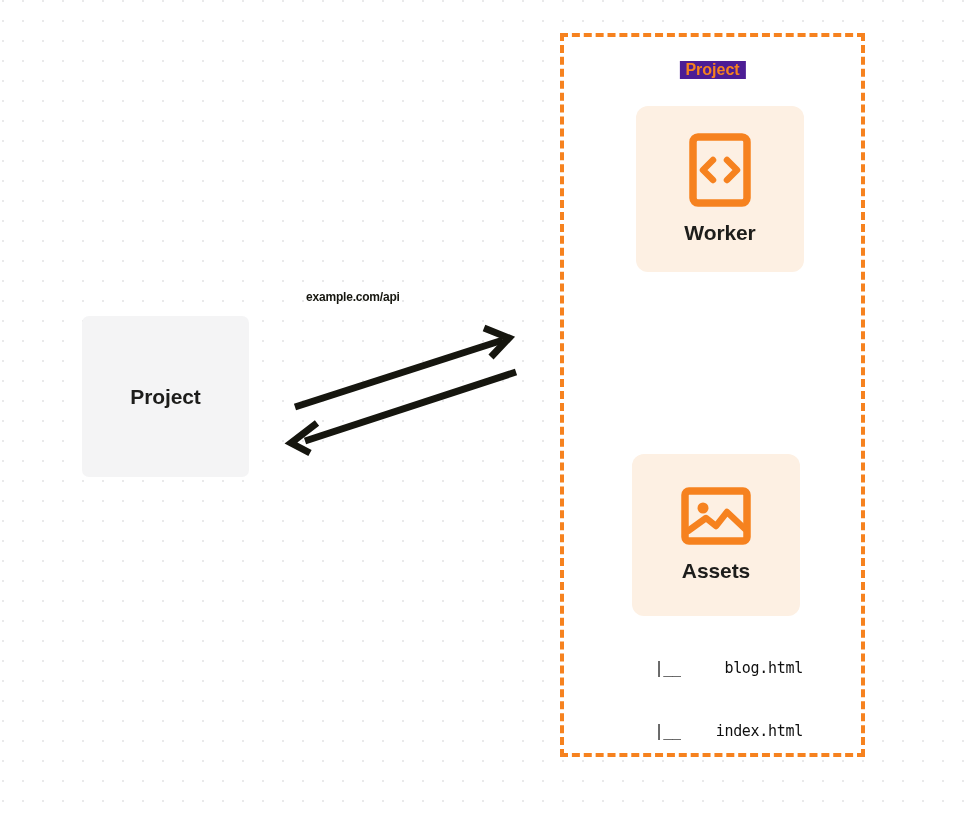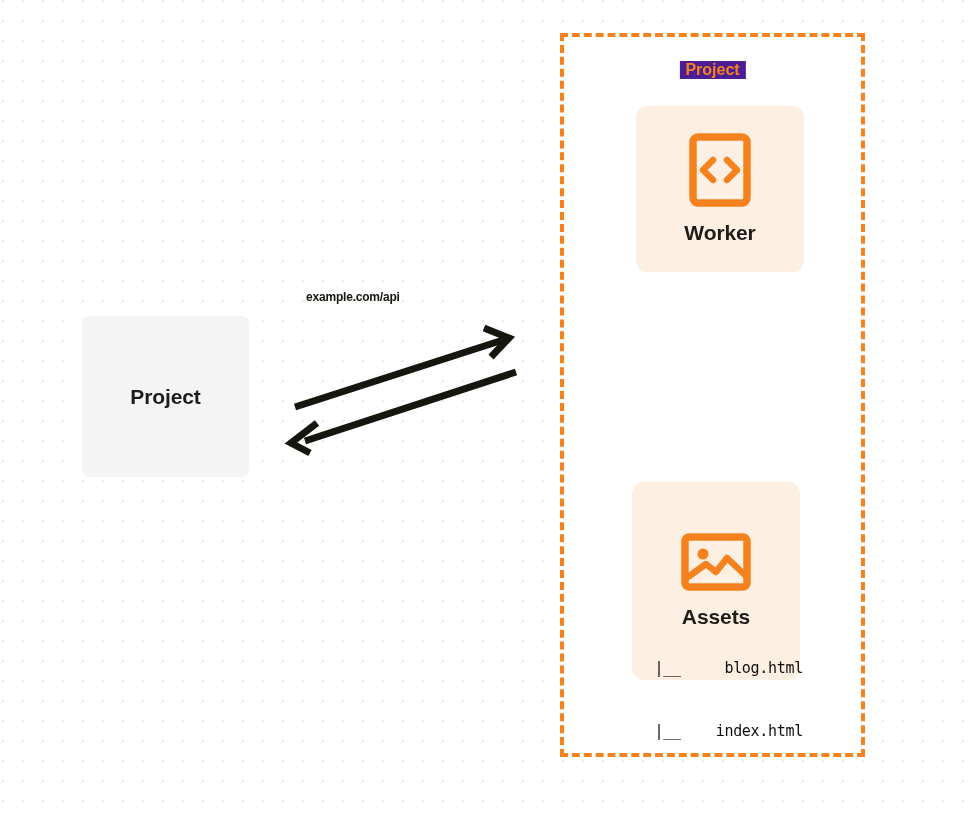--- a/index.html
+++ b/index.html
@@ -103,22 +103,21 @@
   #worker-card {
     left: 632px;
     top: 102px;
     width: 168px;
     height: 166px;
   }
   #assets-card {
     left: 628px;
     top: 450px;
     width: 168px;
-    height: 198px;
-    margin-top: 28px;
+    height: 162px;
   }
   .proj-card .card-icon {
     display: block;
     margin-bottom: 10px;
   }
   .proj-card .card-label {
     font-size: 21px;
     font-weight: 700;
     color: #1d1d1b;
     letter-spacing: -0.1px;

